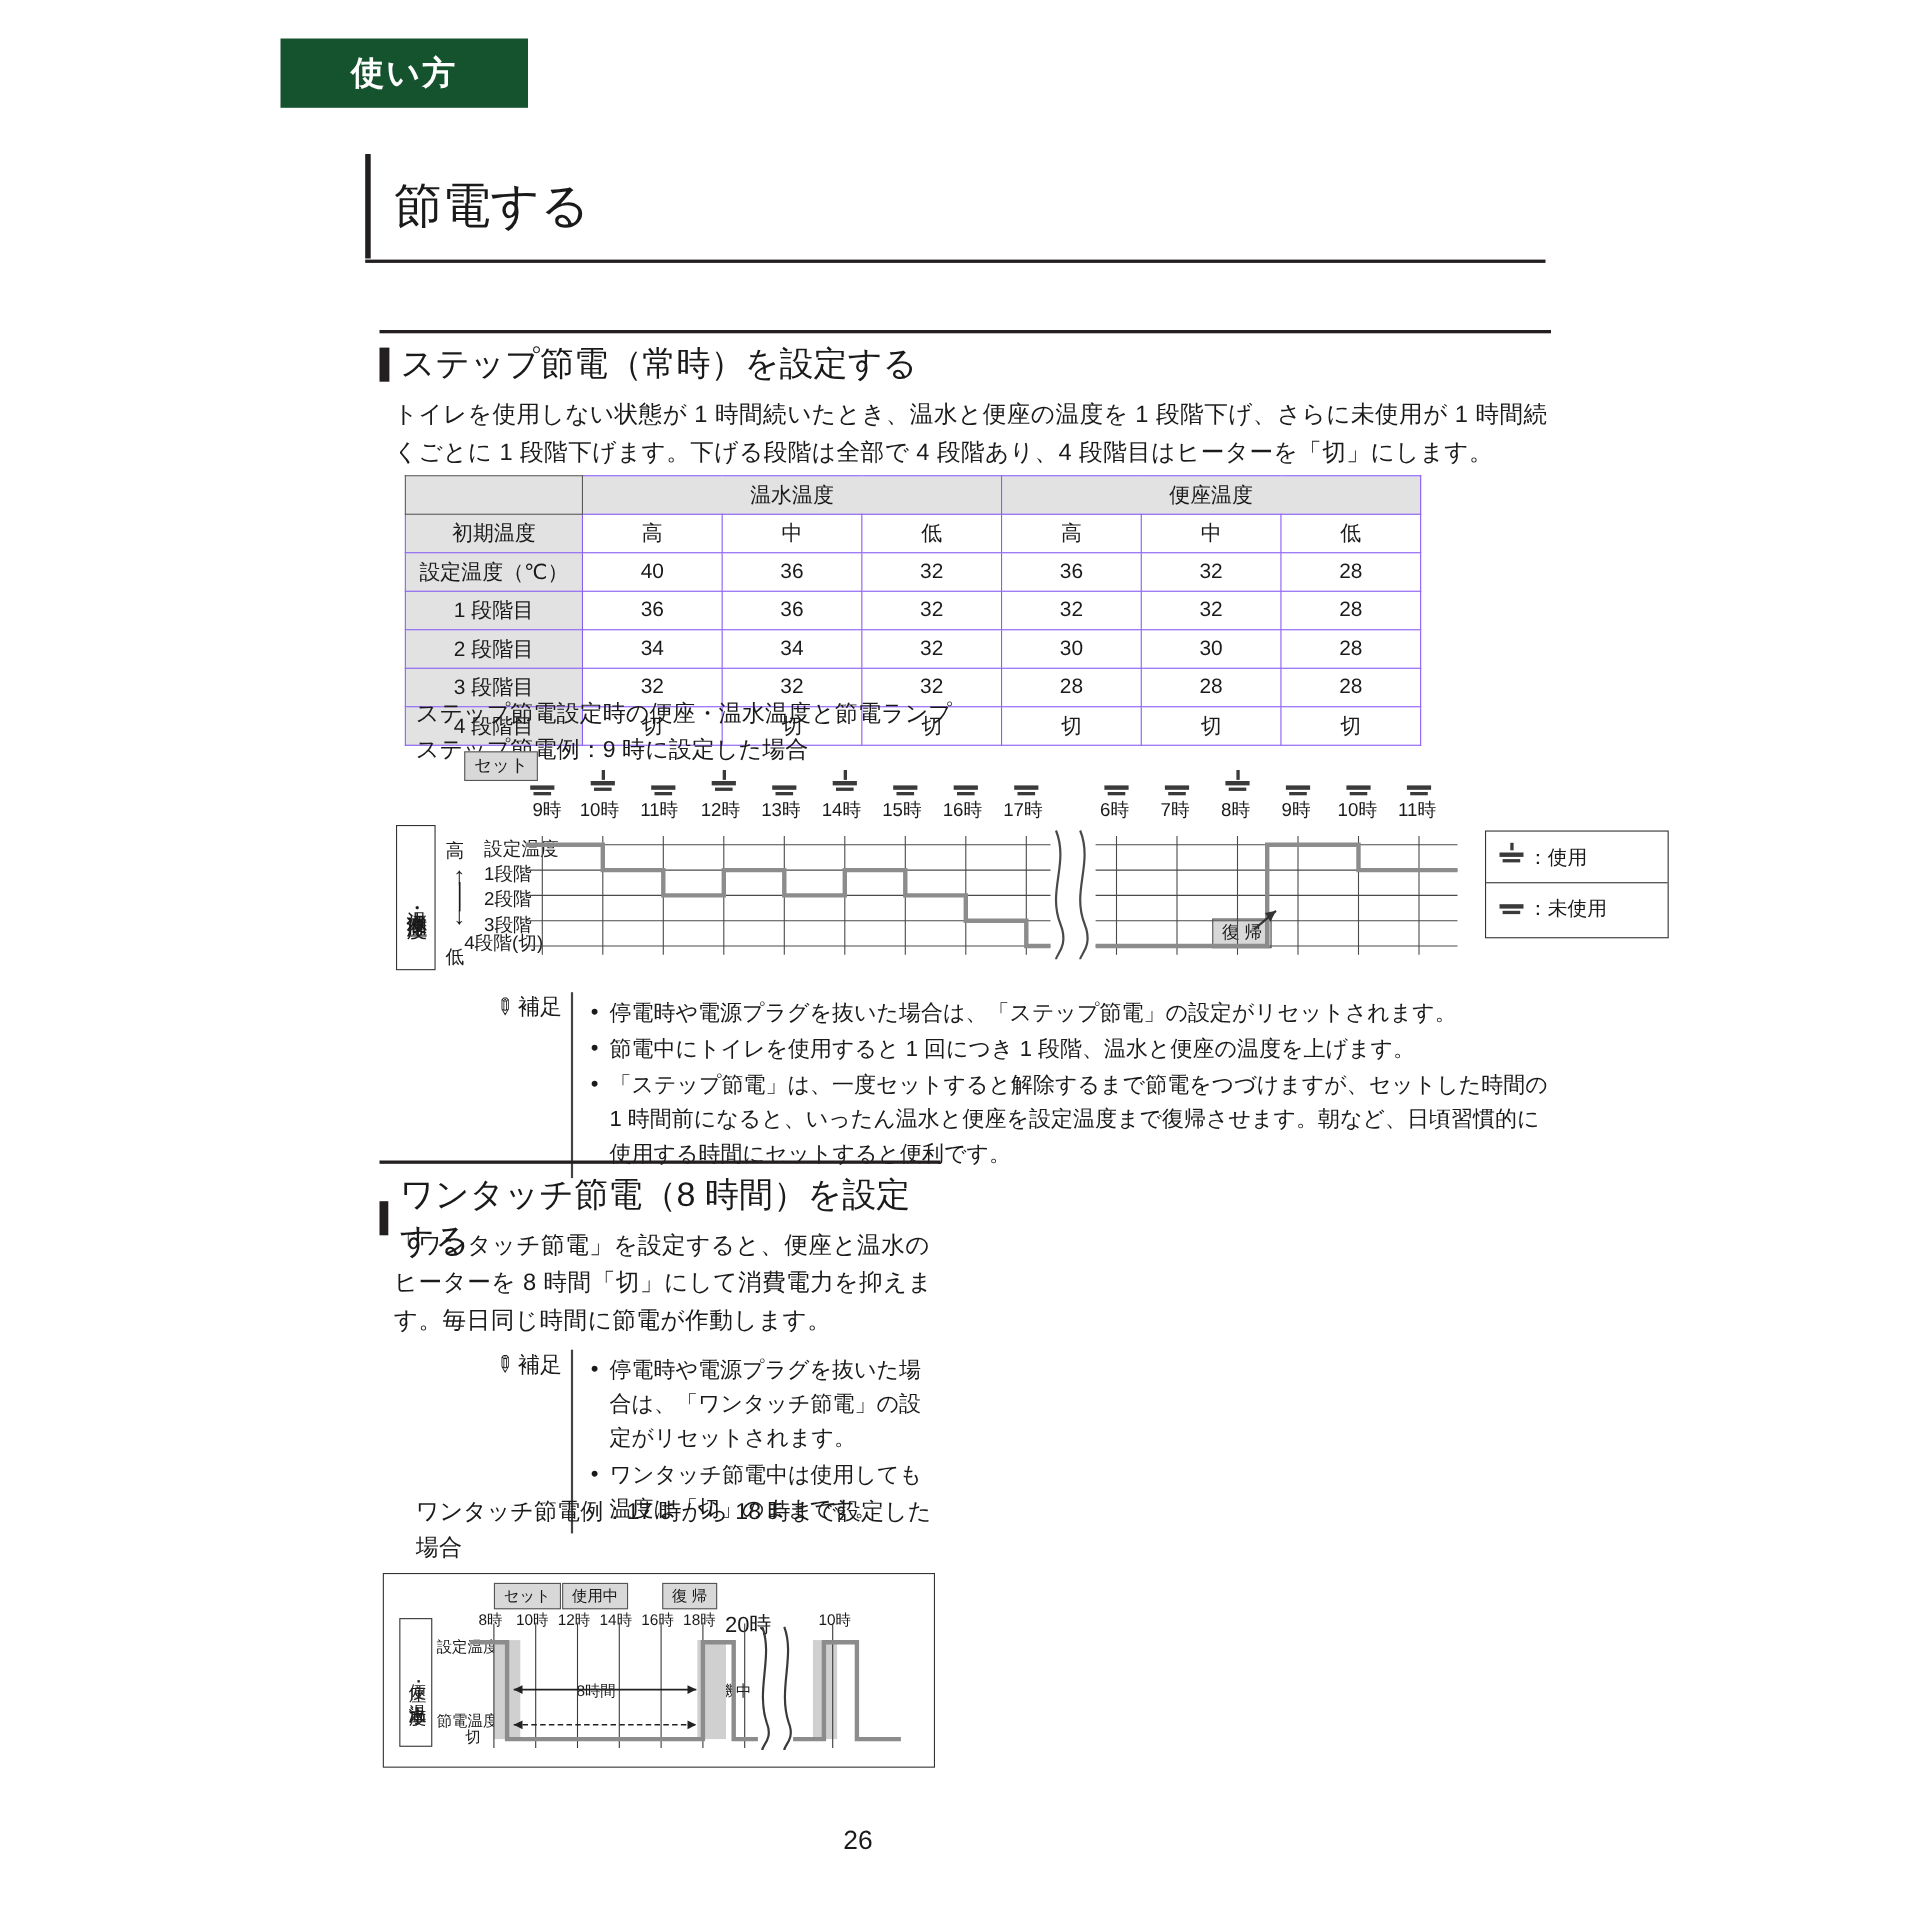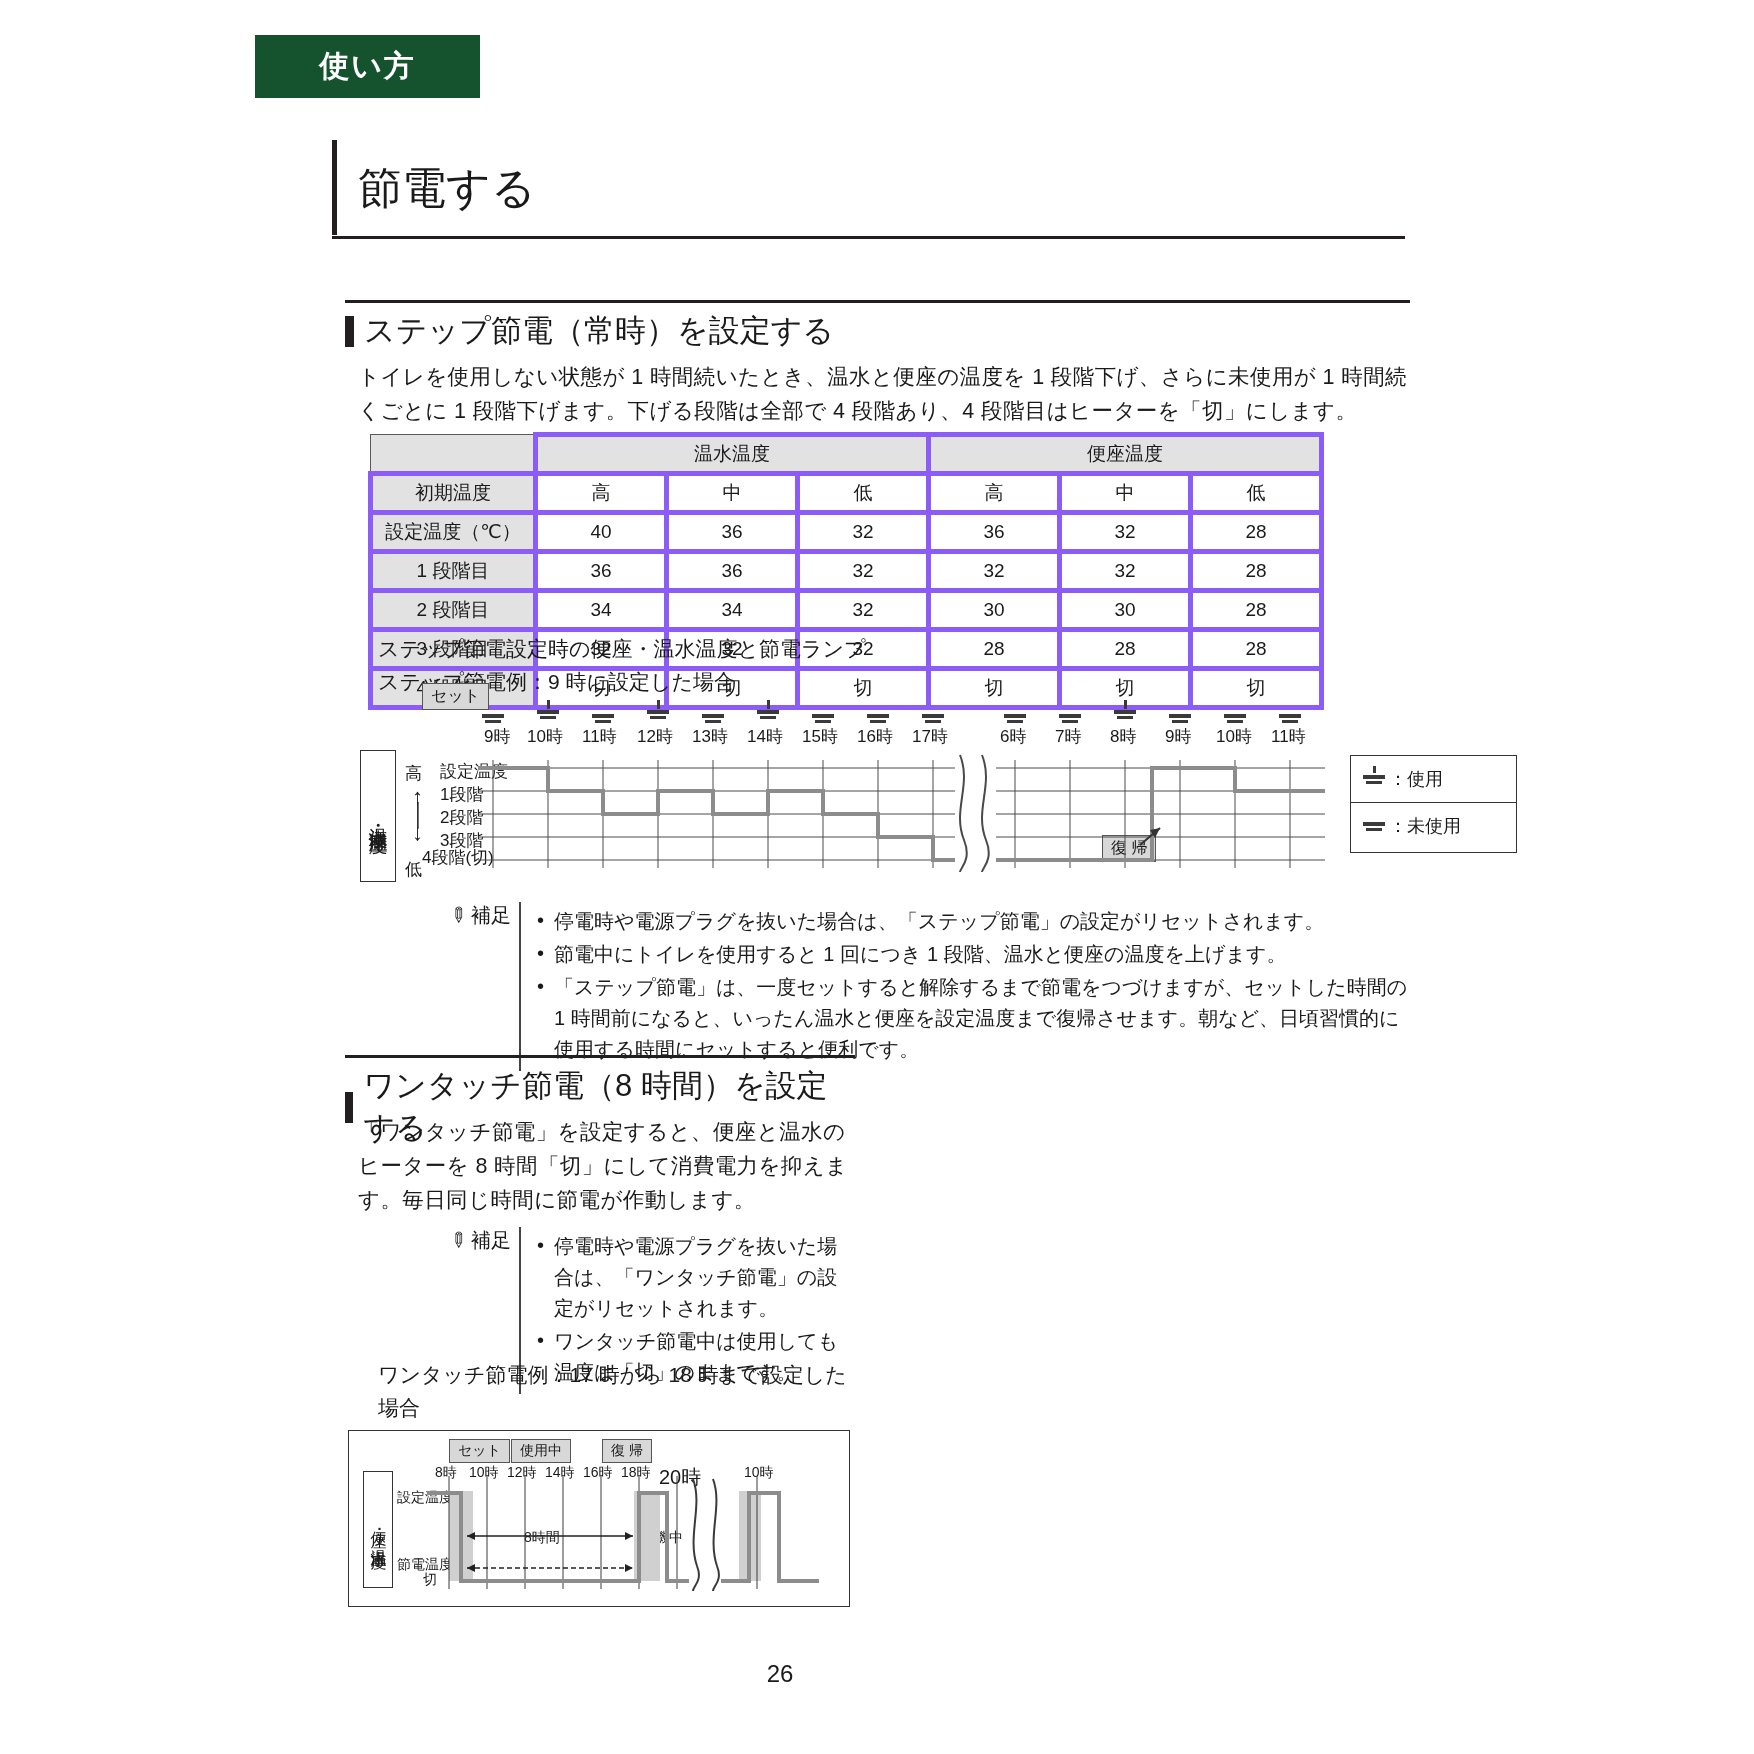--- a/index.html
+++ b/index.html
@@ -43,21 +43,21 @@
   .sec .label{font-size:31px;}
 
   
   .para{position:absolute;font-size:21.5px;line-height:34px;letter-spacing:0.4px;}
 
   
   table.tbl{
     position:absolute;border-collapse:collapse;font-size:19px;
   }
   table.tbl td,table.tbl th{
-    border:5px solid #8b5cf6;
+    border:1px solid #8b5cf6;
     text-align:center;
     padding:4px 0;
     font-weight:normal;
     height:26px;
   }
   table.tbl .hdr{background:#e2e2e2;}
   table.tbl .rowhdr{background:#e2e2e2;width:160px;}
   table.tbl .cell{width:126px;background:#fff;}
 
   

